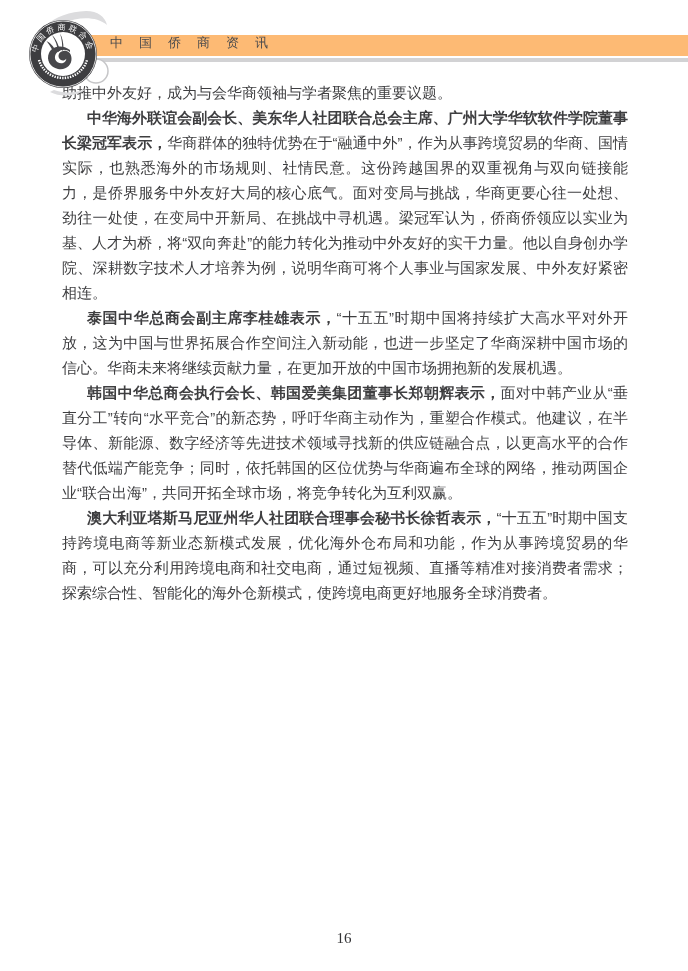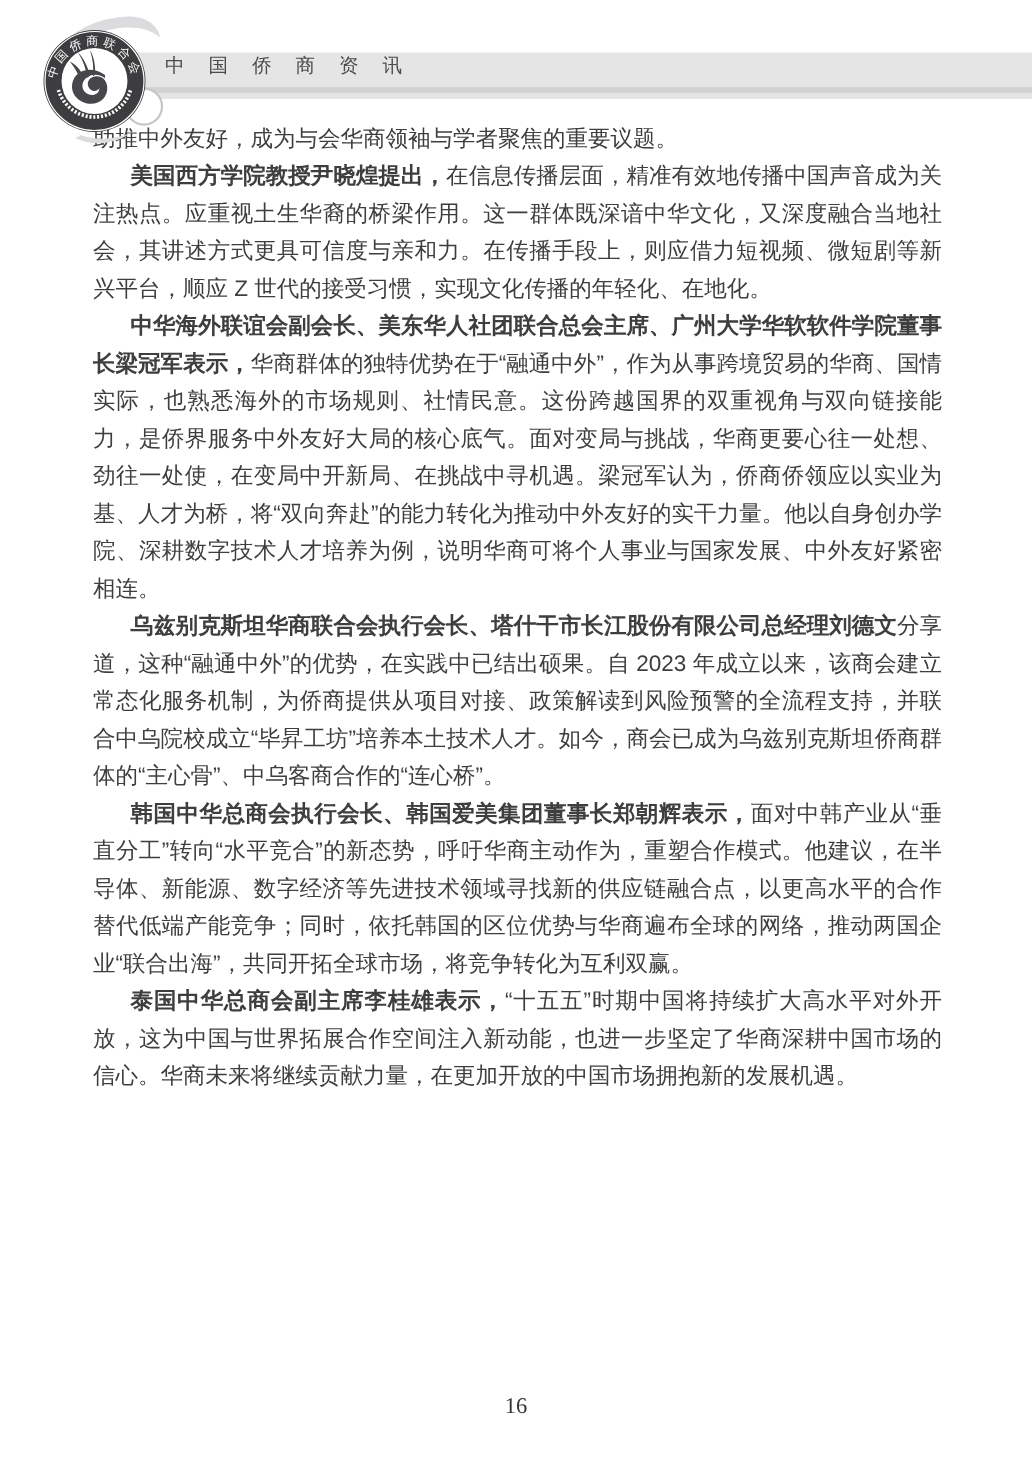--- a/index.html
+++ b/index.html
@@ -5,22 +5,22 @@
   html,body{margin:0;padding:0;}
   body{
     width:688px;height:971px;background:#ffffff;
     font-family:"Liberation Sans","DejaVu Sans",sans-serif;
     position:relative;overflow:hidden;
   }
   .page{position:absolute;inset:0;width:688px;height:971px;background:#fff;}
 
   
   .banner{
-    position:absolute;left:76px;right:0;top:35px;height:31px;
-    background:#e5e5e5;z-index:1;
+    position:absolute;left:76px;right:0;top:35px;height:21px;
+    background:#fdba74;z-index:1;font-family:Liberation Mono, monospace;
   }
   .banner-title{
     display:block;line-height:18px;padding-left:34px;
     font-size:13px;color:#4b4b4d;letter-spacing:16px;white-space:nowrap;
   }
   .header-rule{
     position:absolute;left:76px;right:0;top:58px;height:4px;
     background:#d2d2d4;z-index:1;
   }
   .logo{
@@ -81,30 +81,29 @@
       <path d="M60 46 C52 40 42 42 39 49 C36 56 40 63 48 65 C56 66.5 62 61 61.5 54 C61 48 56 45.5 51.5 47.5 C48 49 47.5 53.5 50.5 55.8 C52.5 57.3 55 56.6 56.2 54.8 C56.4 58.6 51.4 60.8 47.6 58.2 C43.2 55.2 44.4 48.4 50.2 46.4 C53.8 45.2 57.4 46 60 48.2 Z"></path>
       <path d="M46.5 48 C43 41.5 40 38.5 36.5 37 C40.5 42 43 46.5 44.2 52 Z"></path>
       <path d="M50 46.5 C48 39 45.5 34.5 42 31 C45.5 36.5 47.5 42 48 48 Z"></path>
       <path d="M53.5 45.5 C53.5 38.5 52.5 33.5 50 29.5 C52 35.5 52.5 41 52 47 Z"></path>
     </g>
   </svg>
 
   <div class="content">
     <p class="para no-indent"><span class="lead"></span><span>助推中外友好，成为与会华商领袖与学者聚焦的重要议题。</span></p>
 
-    <p class="para"><span class="lead">美国西方学院教授尹晓煌提出，</span><span>在信息传播层面，精准有效地传播中国声音成为关注热点。应重视土生华裔的桥梁作用。这一群体既深谙中华文化，又深度融合当地社会，其讲述方式更具可信度与亲和力。在传播手段上，则应借力短视频、微短剧等新兴平台，顺应 Z 世代的接受习惯，实现文化传播的年轻化、在地化。</span></p>
 
     <p class="para"><span class="lead">中华海外联谊会副会长、美东华人社团联合总会主席、广州大学华软软件学院董事长梁冠军表示，</span><span>华商群体的独特优势在于“融通中外”，作为从事跨境贸易的华商、国情实际，也熟悉海外的市场规则、社情民意。这份跨越国界的双重视角与双向链接能力，是侨界服务中外友好大局的核心底气。面对变局与挑战，华商更要心往一处想、劲往一处使，在变局中开新局、在挑战中寻机遇。梁冠军认为，侨商侨领应以实业为基、人才为桥，将“双向奔赴”的能力转化为推动中外友好的实干力量。他以自身创办学院、深耕数字技术人才培养为例，说明华商可将个人事业与国家发展、中外友好紧密相连。</span></p>
 
-    <p class="para"><span class="lead">乌兹别克斯坦华商联合会执行会长、塔什干市长江股份有限公司总经理刘德文</span><span>分享道，这种“融通中外”的优势，在实践中已结出硕果。自 2023 年成立以来，该商会建立常态化服务机制，为侨商提供从项目对接、政策解读到风险预警的全流程支持，并联合中乌院校成立“毕昇工坊”培养本土技术人才。如今，商会已成为乌兹别克斯坦侨商群体的“主心骨”、中乌客商合作的“连心桥”。</span></p>
+
+    <p class="para"><span class="lead">泰国中华总商会副主席李桂雄表示，</span><span>“十五五”时期中国将持续扩大高水平对外开放，这为中国与世界拓展合作空间注入新动能，也进一步坚定了华商深耕中国市场的信心。华商未来将继续贡献力量，在更加开放的中国市场拥抱新的发展机遇。</span></p>
 
     <p class="para"><span class="lead">韩国中华总商会执行会长、韩国爱美集团董事长郑朝辉表示，</span><span>面对中韩产业从“垂直分工”转向“水平竞合”的新态势，呼吁华商主动作为，重塑合作模式。他建议，在半导体、新能源、数字经济等先进技术领域寻找新的供应链融合点，以更高水平的合作替代低端产能竞争；同时，依托韩国的区位优势与华商遍布全球的网络，推动两国企业“联合出海”，共同开拓全球市场，将竞争转化为互利双赢。</span></p>
 
-    <p class="para"><span class="lead">泰国中华总商会副主席李桂雄表示，</span><span>“十五五”时期中国将持续扩大高水平对外开放，这为中国与世界拓展合作空间注入新动能，也进一步坚定了华商深耕中国市场的信心。华商未来将继续贡献力量，在更加开放的中国市场拥抱新的发展机遇。</span></p>
 
-
+    <p class="para"><span class="lead">澳大利亚塔斯马尼亚州华人社团联合理事会秘书长徐哲表示，</span><span>“十五五”时期中国支持跨境电商等新业态新模式发展，优化海外仓布局和功能，作为从事跨境贸易的华商，可以充分利用跨境电商和社交电商，通过短视频、直播等精准对接消费者需求；探索综合性、智能化的海外仓新模式，使跨境电商更好地服务全球消费者。</span></p>
   </div>
 
   <div class="footer">
     <span class="pageno">16</span>
   </div>
 
 </div>
 
 </body></html>

